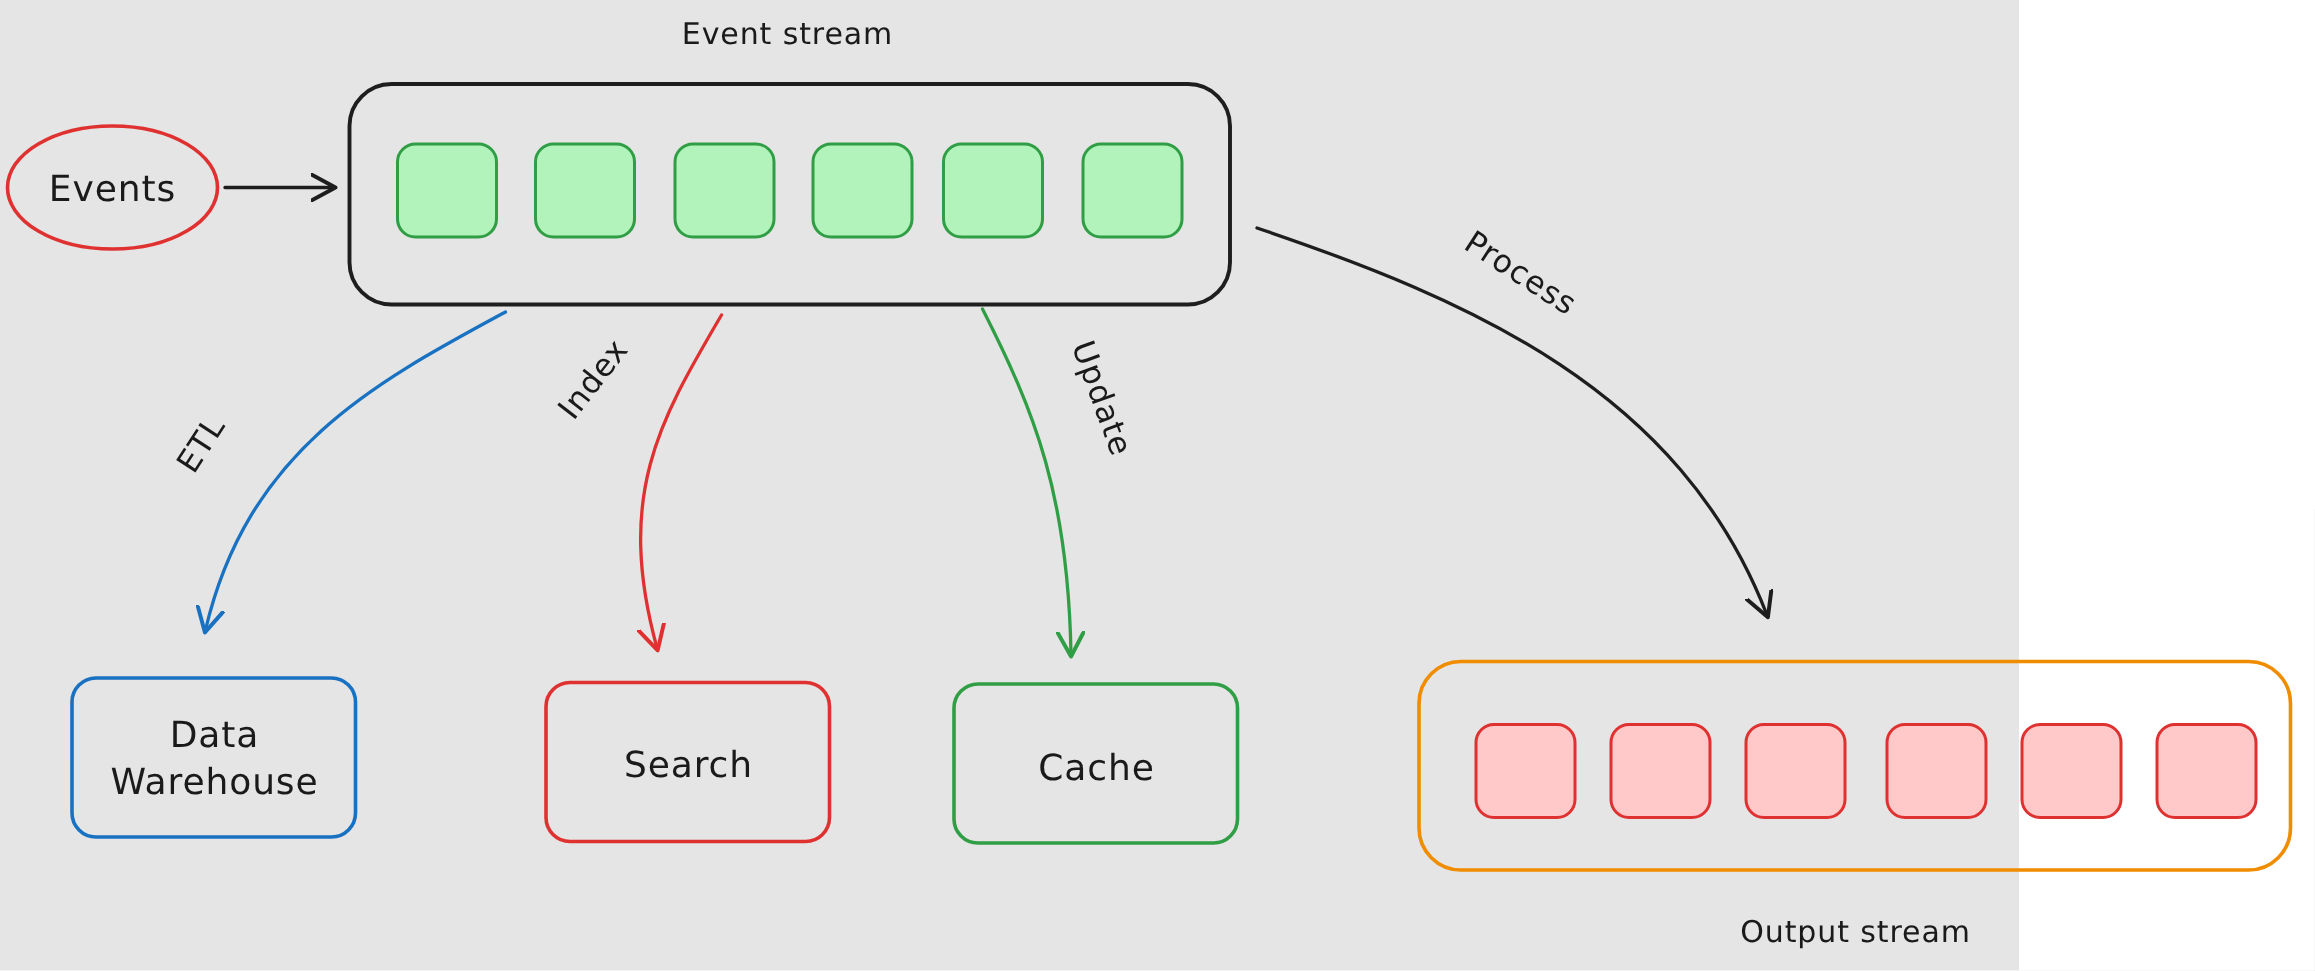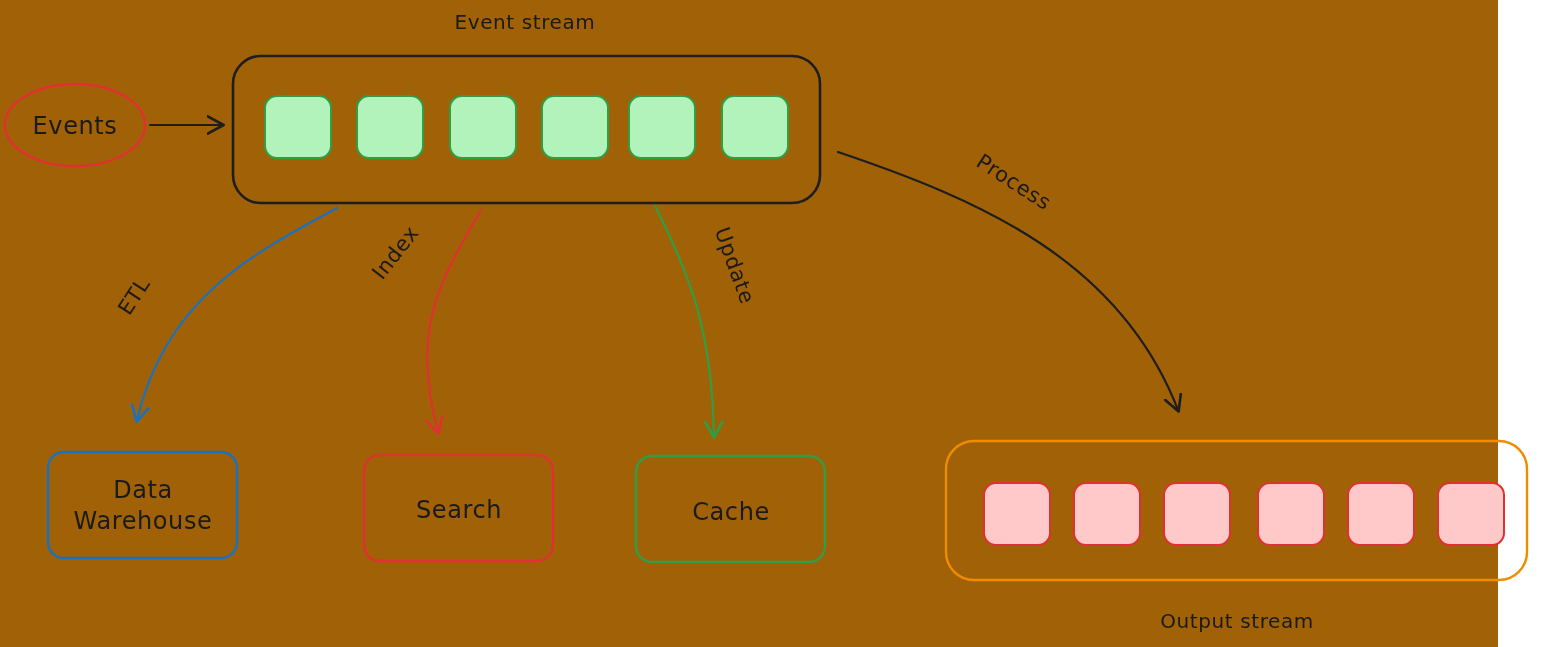--- a/index.html
+++ b/index.html
@@ -8,23 +8,23 @@
     background: #ffffff;
   }
   body {
     width: 1543px;
     height: 647px;
     overflow: hidden;
     font-family: "DejaVu Sans", sans-serif;
   }
   #canvas {
     position: relative;
-    width: 1498px;
+    width: 1346px;
     height: 647px;
-    background: #a16207;
+    background: #e5e5e5;
   }
   svg.diagram {
     position: absolute;
     left: 0;
     top: 0;
     width: 1543px;
     height: 647px;
   }
   .hand-text {
     font-family: "DejaVu Sans", sans-serif;

